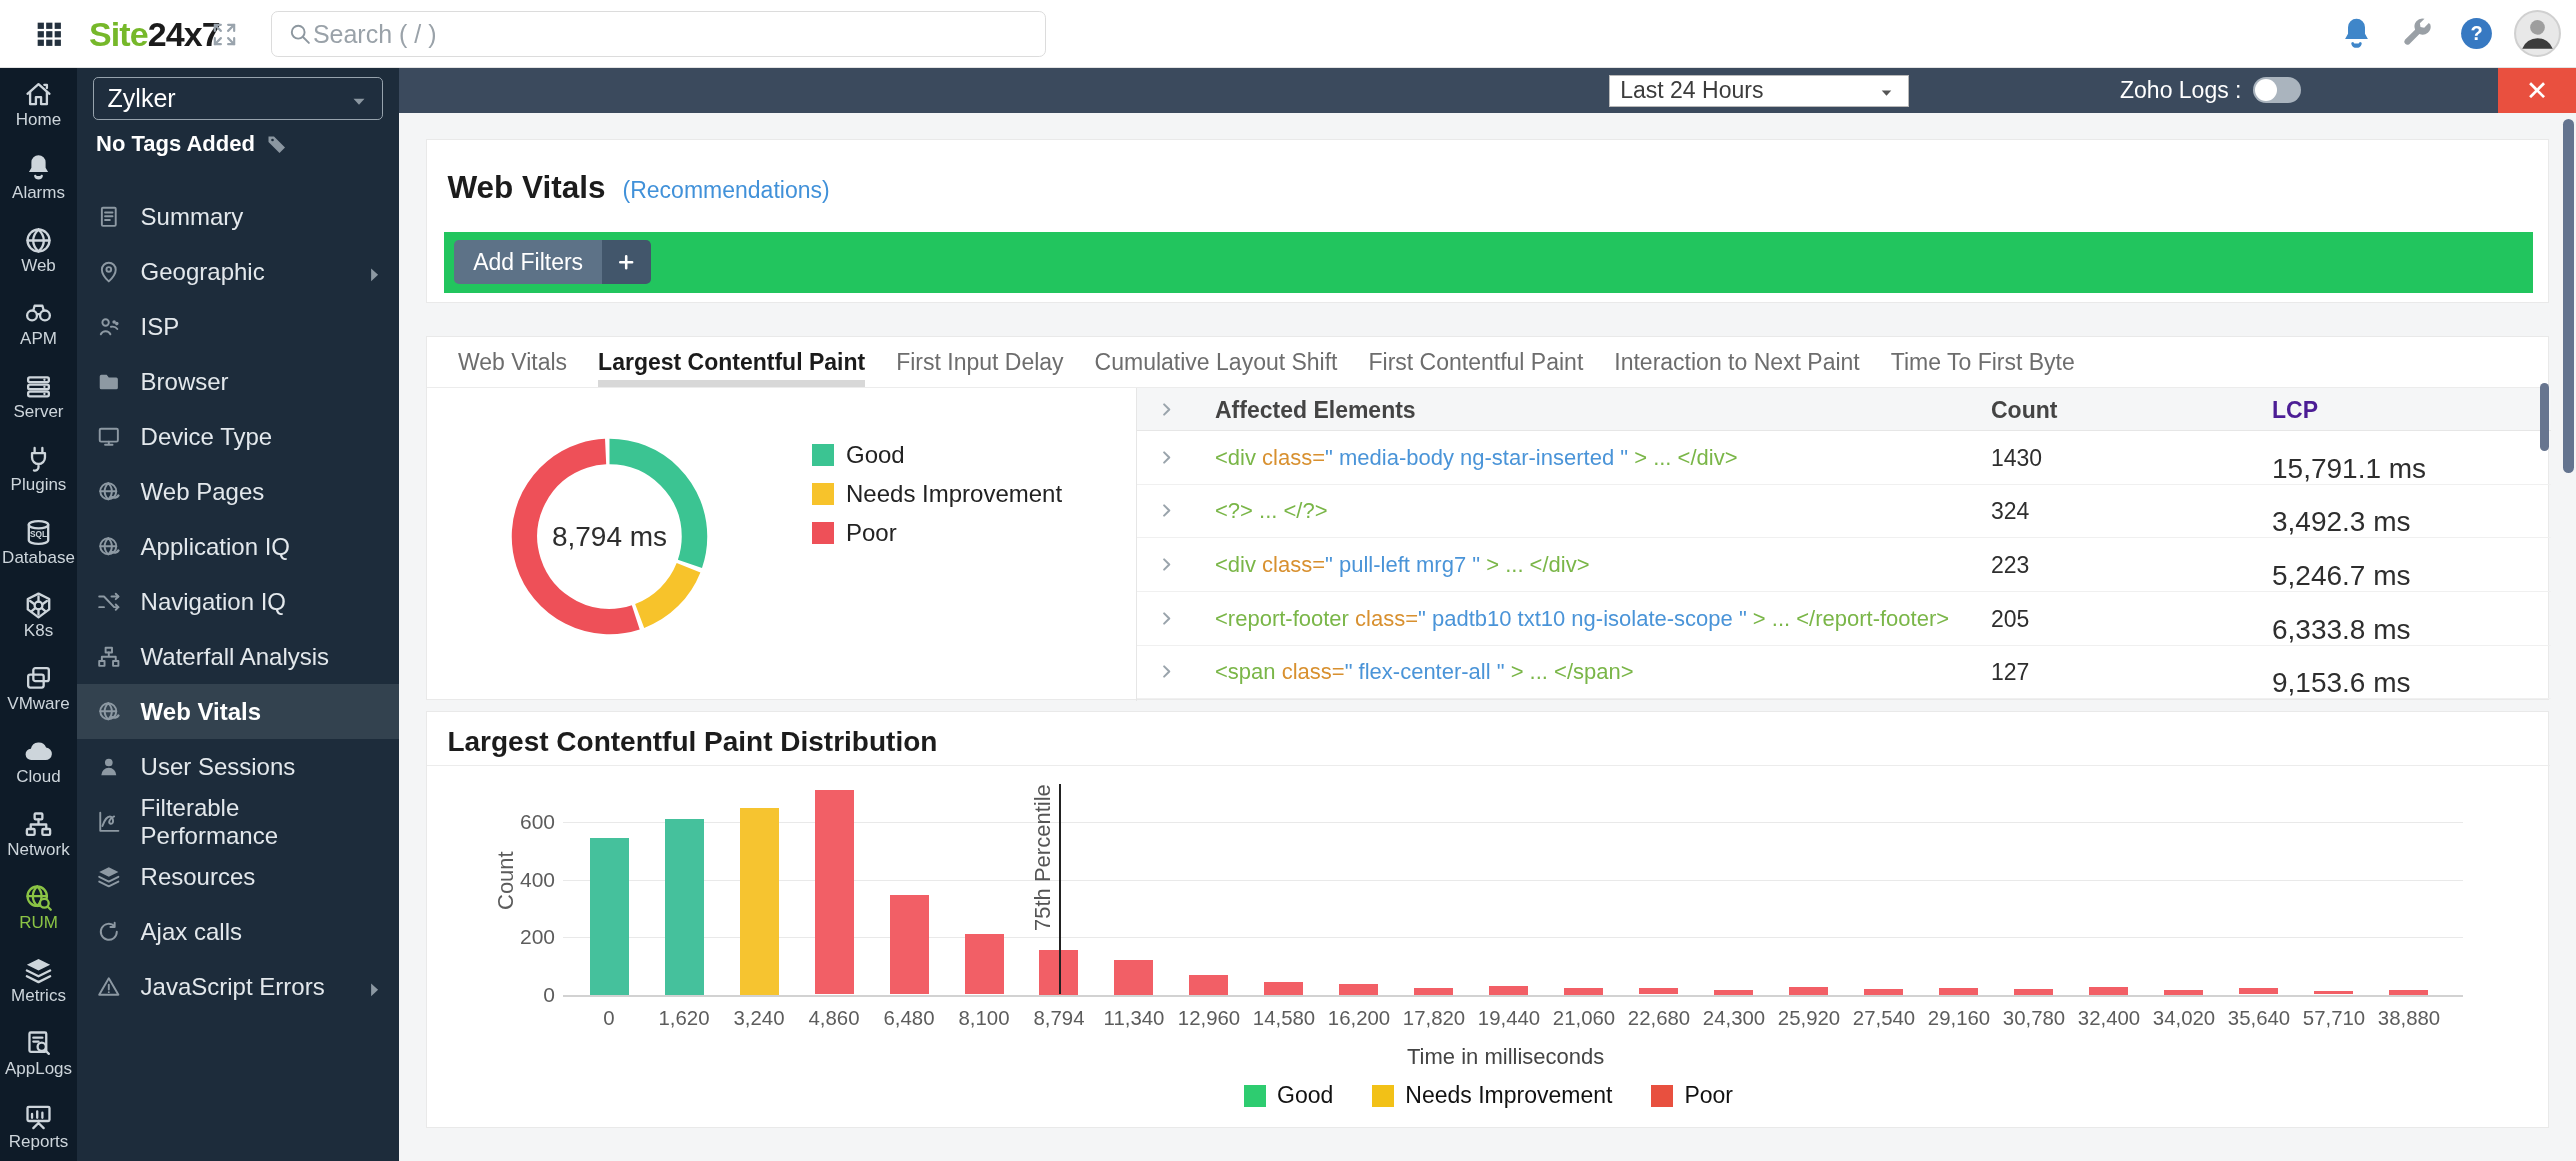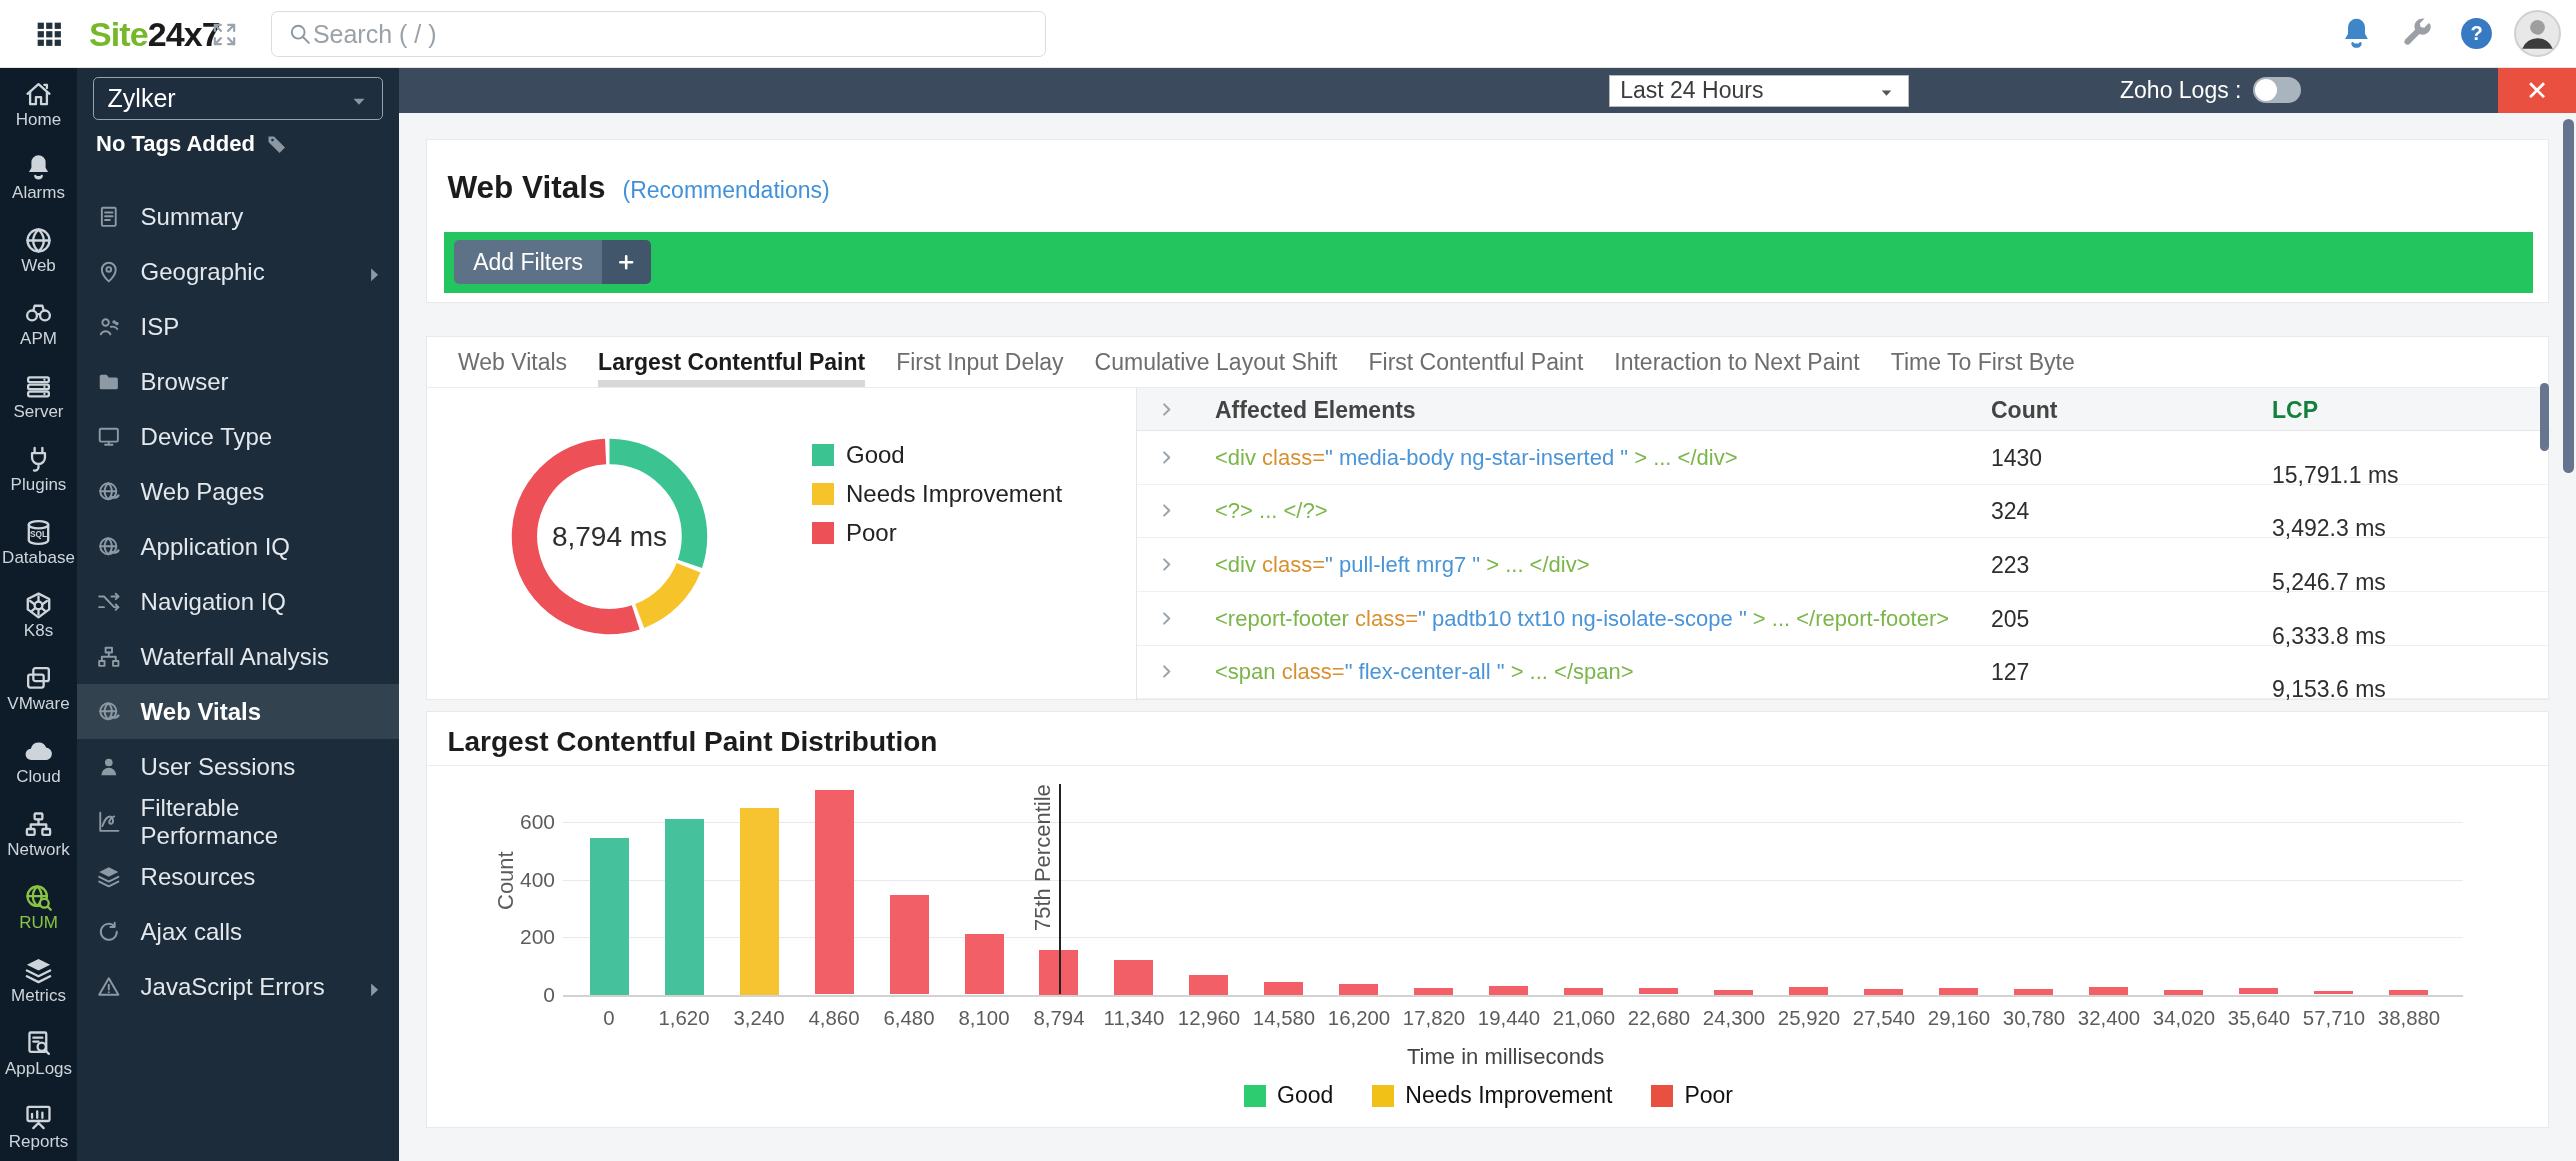--- a/index.html
+++ b/index.html
@@ -92,28 +92,28 @@
   #donut-legend { position:absolute; left:385px; top:53px; display:flex; flex-direction:column; gap:11px; }
   .dl-row { display:flex; align-items:center; gap:12px; font-size:24px; color:#222; }
   .dl-sq { width:22px; height:22px; }
 
   #table-panel { position:absolute; left:709px; top:51px; width:1414px; height:313px; border-left:0.9px solid #e6e6e6; }
   .t-head { position:absolute; left:0; top:0; width:1414px; height:43px; background:#f5f6f7;
     border-bottom:0.9px solid #e6e6e6; }
   .t-chev { position:absolute; left:20.4px; width:19px; height:19px; color:#9aa4ac; cursor:pointer; }
   .th-el { position:absolute; left:78px; top:9.4px; font-size:23px; color:#444; font-weight:bold; }
   .th-count { position:absolute; left:854px; top:9.4px; font-size:23px; color:#444; font-weight:bold; }
-  .th-lcp { position:absolute; left:1135px; top:9.4px; font-size:23px; color:#15803d; font-weight:bold;text-align:right; }
+  .th-lcp { position:absolute; left:1135px; top:9.4px; font-size:23px; color:#4c1d95; font-weight:bold;text-align:right; }
   .t-row { position:absolute; left:0; width:1414px; height:54px; border-bottom:0.9px solid #f0f0f0; cursor:pointer; }
   .t-row .code { position:absolute; left:78px; top:13.6px; font-size:22px; white-space:nowrap; }
   .code-tag { color:#7ab648; }
   .code-attr { color:#d8902f; }
   .code-val { color:#4a94d8; }
   .t-count { position:absolute; left:854px; top:13.6px; font-size:23px; color:#2e2e2e;text-align:center; }
-  .t-lcp { position:absolute; left:1135px; top:31px; font-size:23px; color:#2e2e2e; }
+  .t-lcp { position:absolute; left:1135px; top:22px; font-size:28px; color:#2e2e2e; }
   .tbl-scroll { position:absolute; left:1403px; top:-5.1px; width:9.4px; height:68px; border-radius:5.1px;
     background:#67758f; cursor:pointer; }
 
   
   #card-chart { left:27px; top:598px; width:2123px; height:417px; }
   .chart-title { padding:13.6px 0 0 20.4px; font-size:28px; font-weight:bold; color:#1c1c1c; }
   .chart-divider { position:absolute; left:0; top:53px; width:2123px; height:0.9px; background:#ececec; }
   #plot { position:absolute; left:0; top:0; width:2123px; height:417px; }
   .gridline { position:absolute; height:0.9px; background:#e9e9e9; }
   .baseline { position:absolute; height:1.7px; background:#d2d2d2; }

